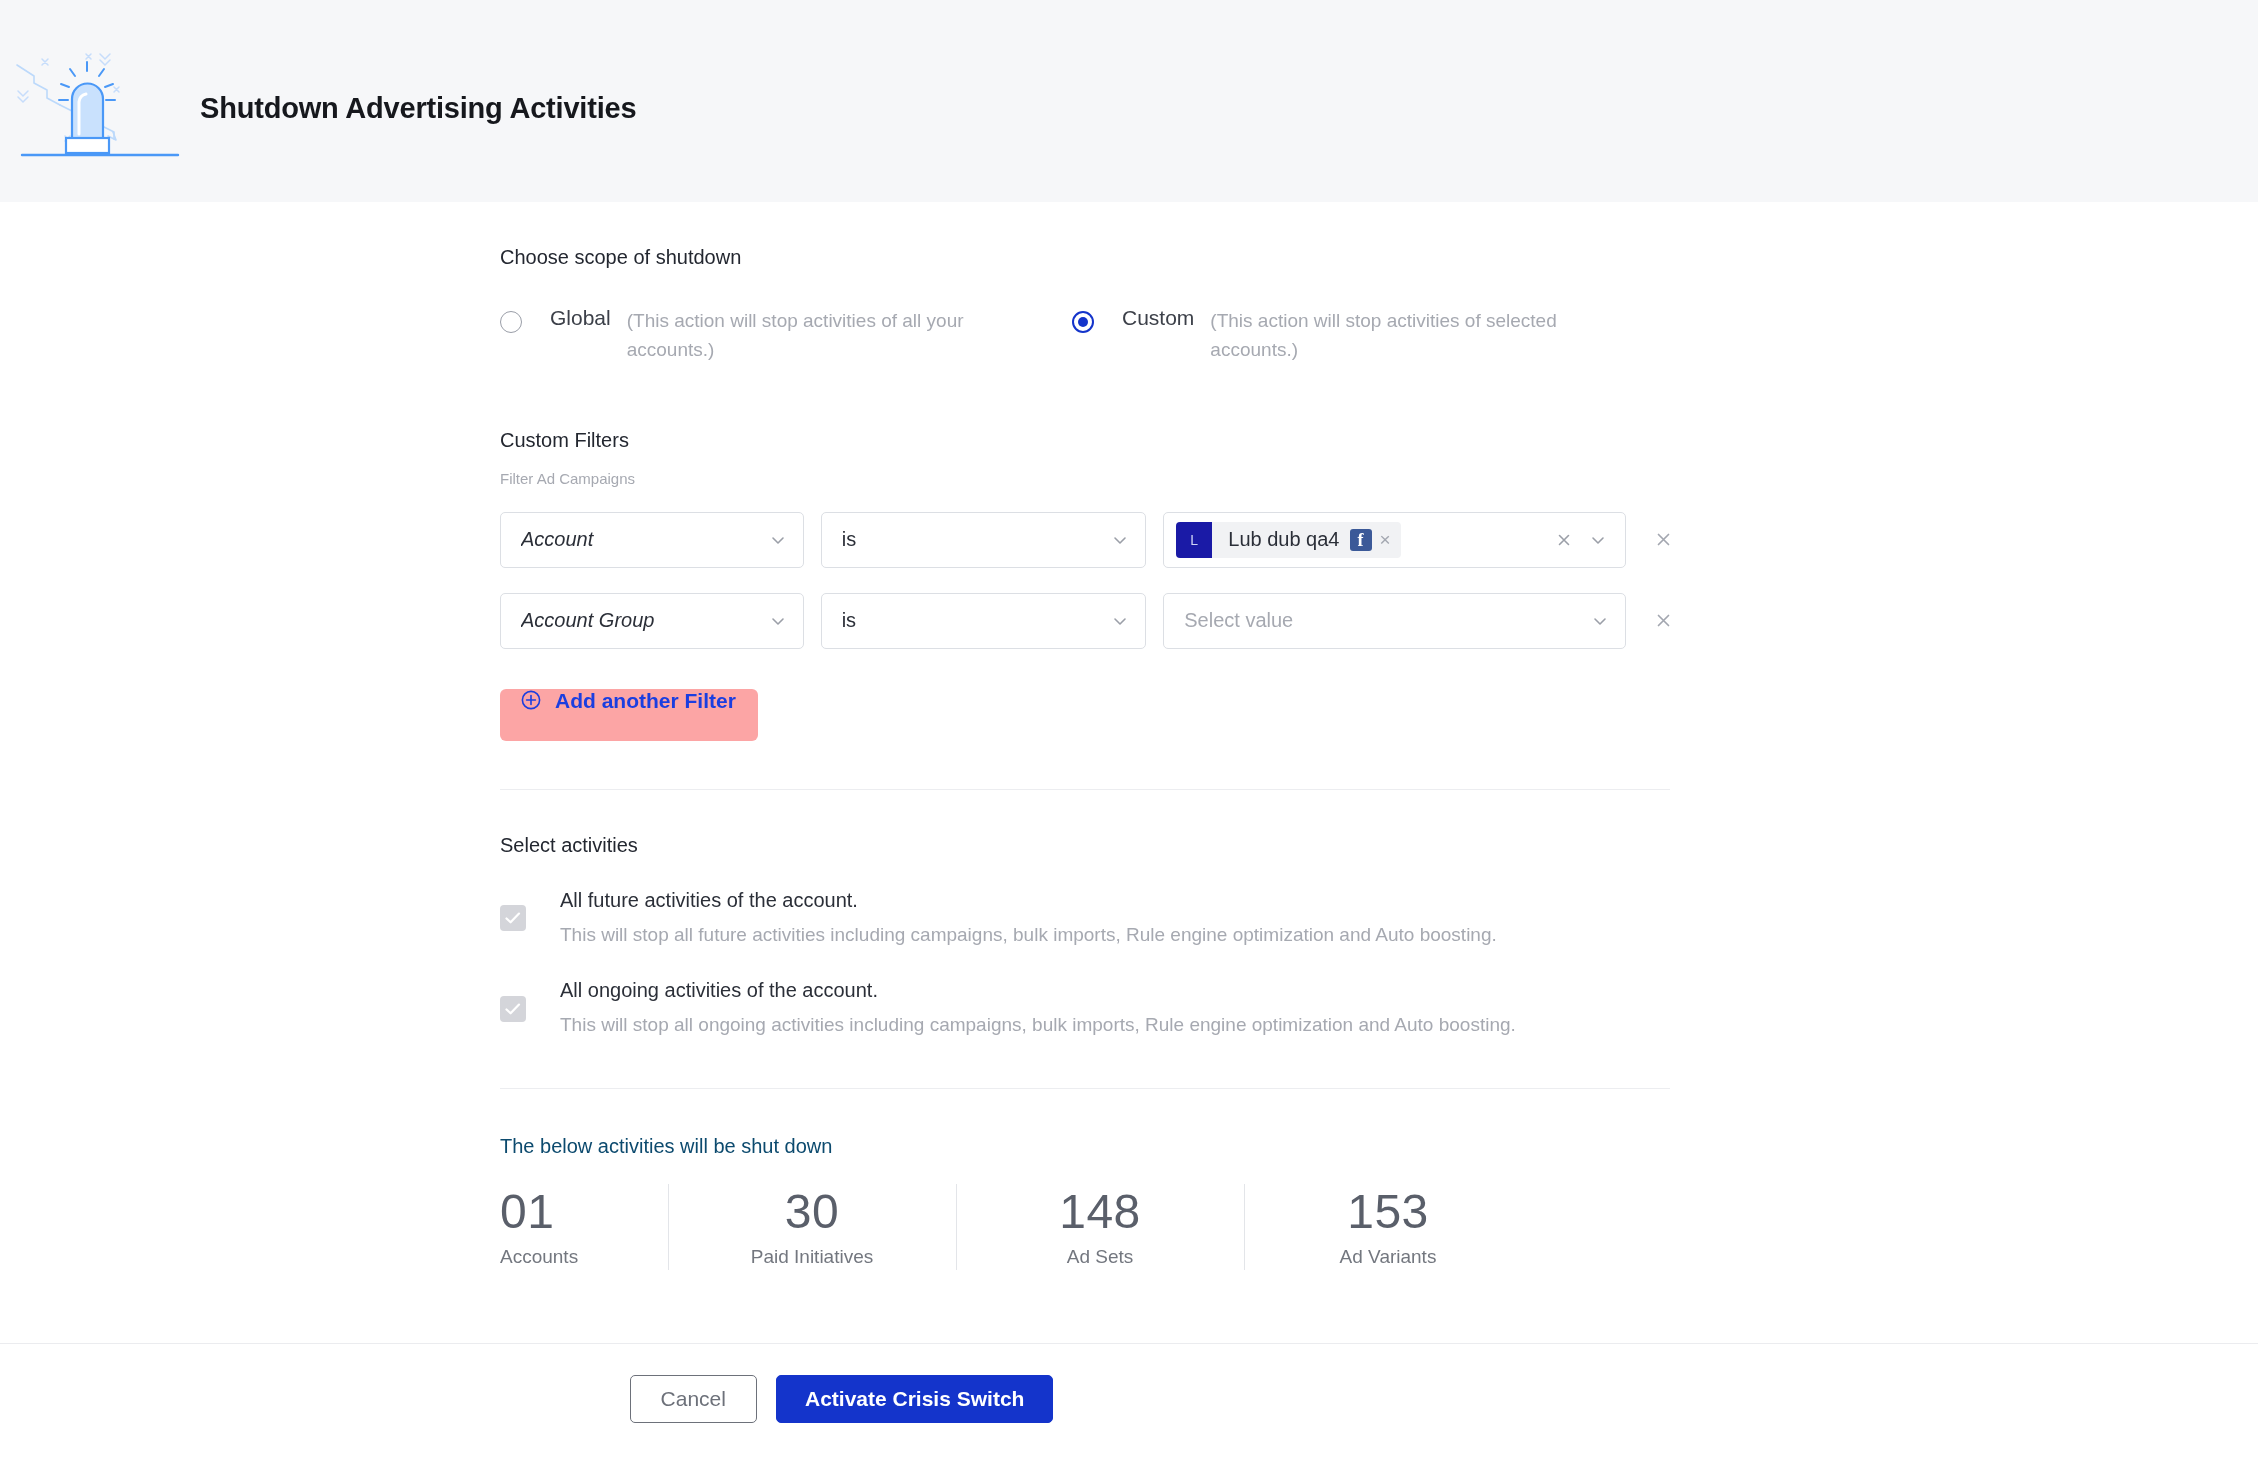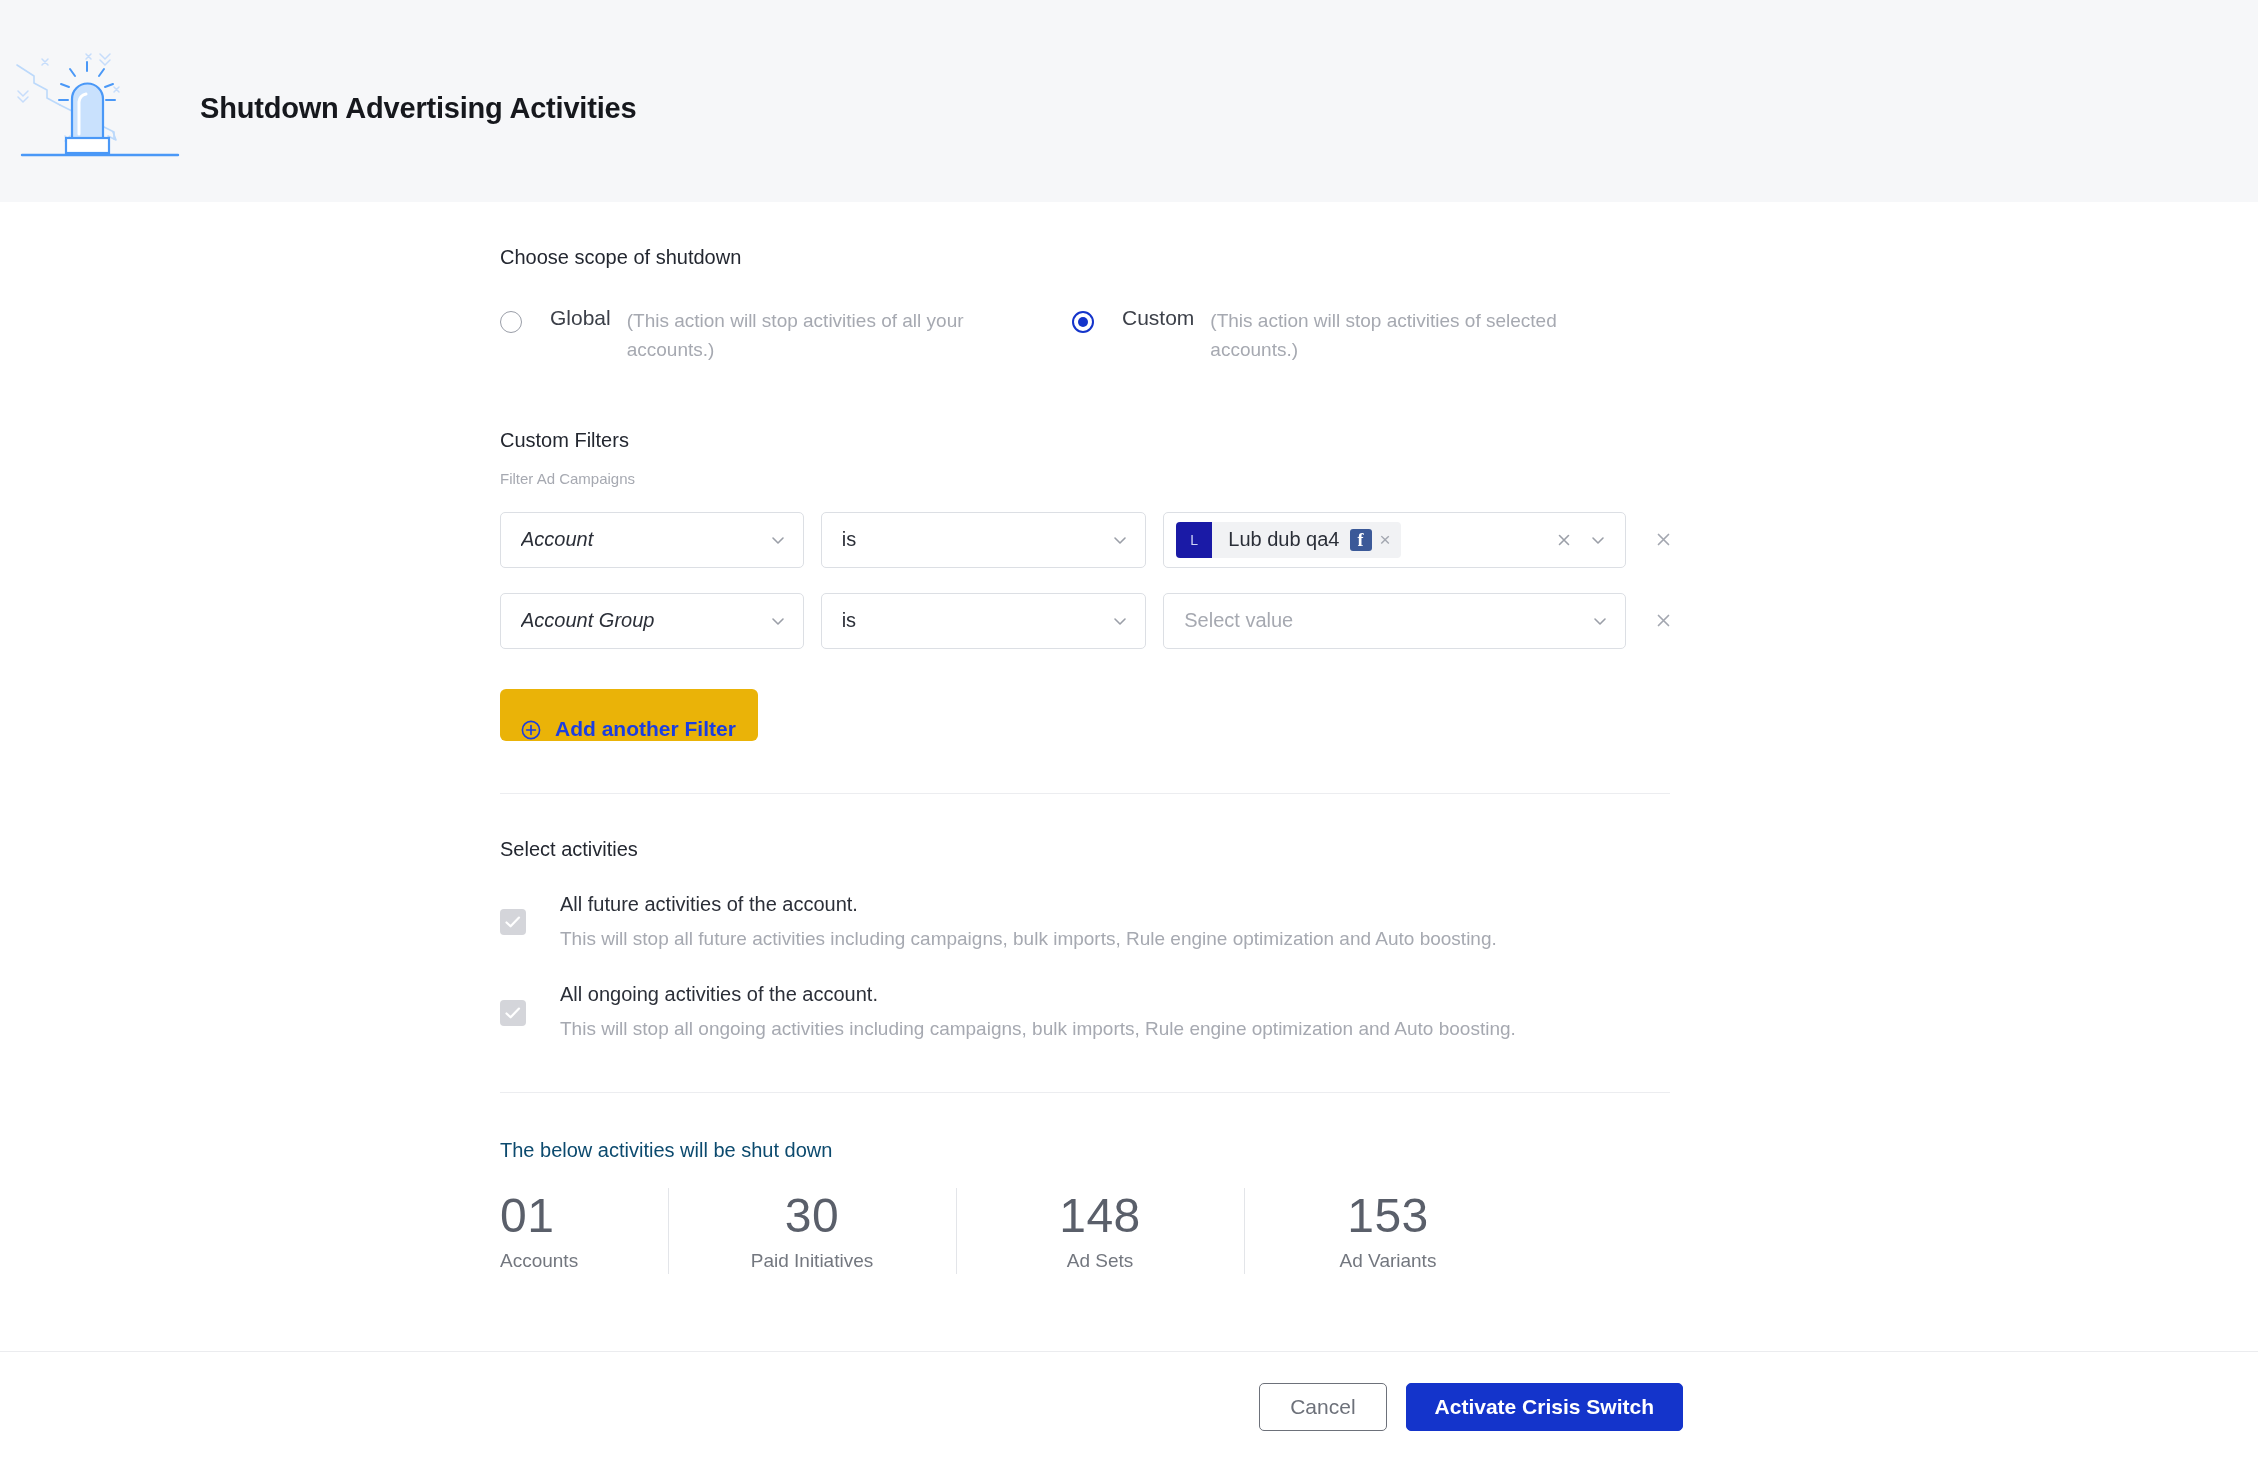--- a/index.html
+++ b/index.html
@@ -208,22 +208,22 @@
     color: #a3a7b0;
     font-size: 19px;
     line-height: 1;
     cursor: pointer;
   }
 
   
   .add-filter {
     margin-top: 40px;
     display: inline-flex;
-    align-items: flex-end;
-    background: #eab308;
+    align-items: flex-start;
+    background: #fca5a5;
     border: none;
     border-radius: 6px;
     height: 52px;
     padding: 0 22px 0 20px;
     cursor: pointer;
   }
   .add-filter .plus-icon { width: 22px; height: 22px; margin-right: 13px; flex: none; }
   .add-filter .plus-icon circle { stroke: #1b3ee0; stroke-width: 1.6; fill: none; }
   .add-filter .plus-icon path { stroke: #1b3ee0; stroke-width: 1.6; stroke-linecap: round; }
   .add-filter-label {
@@ -304,27 +304,27 @@
   }
   .stat-label {
     font-size: 19px;
     color: #73777f;
     margin-top: 8px;
   }
 
   
   .footer {
     position: absolute;
-    left: 0; right: 0; bottom: 4px;
+    left: 0; right: 0; bottom: 12px;
     height: 111px;
     border-top: 1px solid #ebecef;
     background: #fff;
     display: flex;
     align-items: center;
-    justify-content: flex-end;
+    justify-content: center;
     padding-right: 575px;
     gap: 19px;
   }
   .btn {
     height: 48px;
     border-radius: 5px;
     font-size: 21px;
     display: inline-flex;
     align-items: center;
     justify-content: center;

